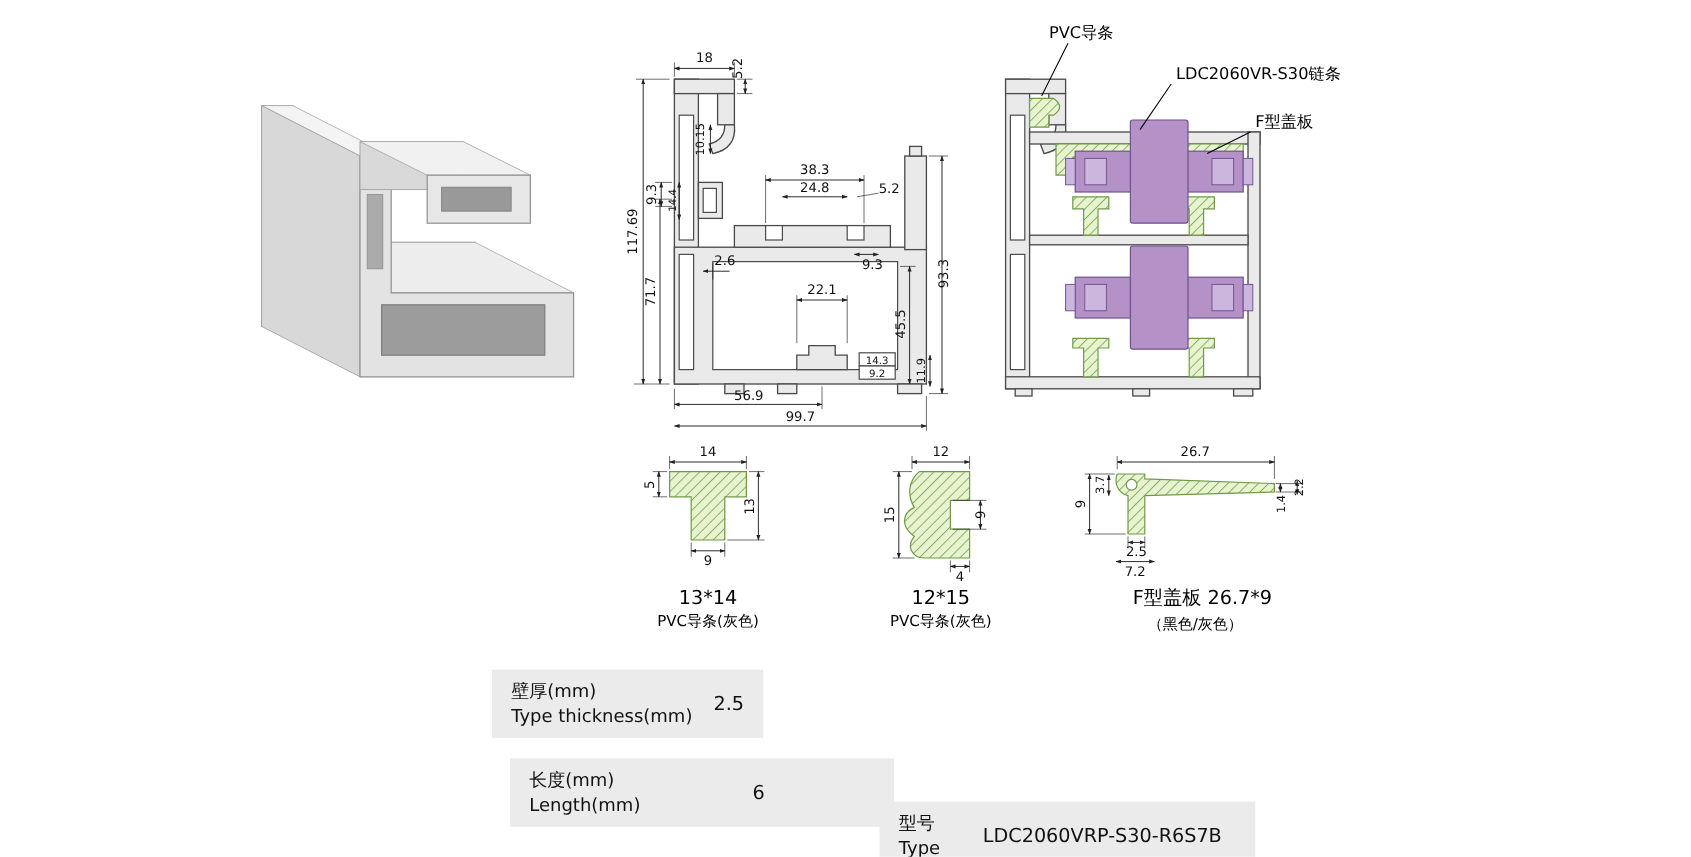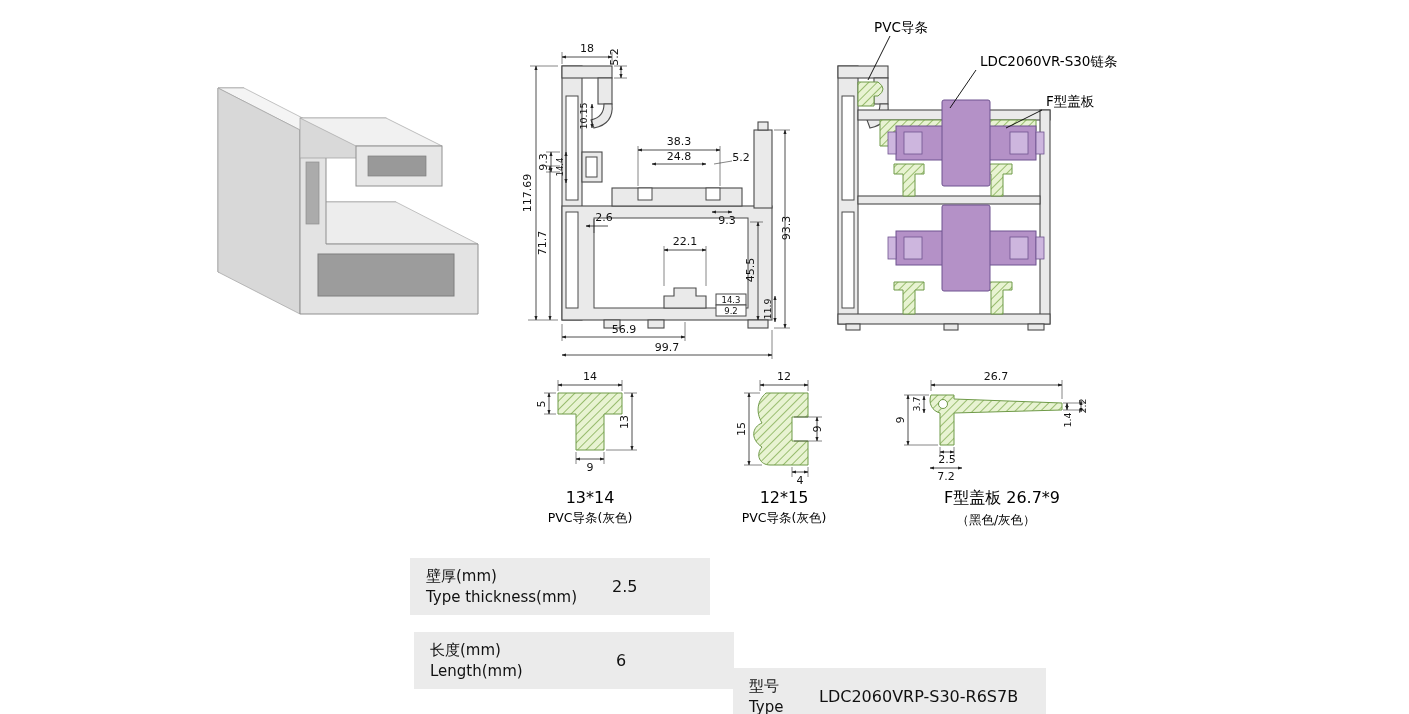--- a/index.html
+++ b/index.html
@@ -277,29 +277,29 @@
     <text class="dtm" x="1071" y="420" transform="rotate(-90 1071 420)">1.4</text>
     <line class="ext" x1="1063" y1="403" x2="1086" y2="403"></line>
         <line class="ext" x1="1063" y1="410" x2="1086" y2="410"></line>
     <line class="dm" x1="1081" y1="401" x2="1081" y2="412" marker-start="url(#arr)" marker-end="url(#arr)"></line>
     <text class="dtm" x="1086" y="406" transform="rotate(-90 1086 406)">2.2</text>
     <text class="ttl" x="1002" y="503">F型盖板 26.7*9</text>
     <text class="sub" x="996" y="524">（黑色/灰色）</text>
   </g>
 </svg>
 
-  <div class="spec" style="left:410px;top:558px;width:300px">
+  <div class="spec" style="left:410px;top:558px;width:226px">
     <div class="spec-labels">
       <div>壁厚(mm)</div>
       <div>Type thickness(mm)</div>
     </div>
     <div class="spec-value">2.5</div>
   </div>
 
-  <div class="spec" style="left:414px;top:632px;width:320px">
+  <div class="spec" style="left:425px;top:632px;width:320px">
     <div class="spec-labels">
       <div>长度(mm)</div>
       <div>Length(mm)</div>
     </div>
     <div class="spec-value">6</div>
   </div>
 
   <div class="spec spec--type" style="left:733px;top:668px;width:313px">
     <div class="spec-labels">
       <div>型号</div>

